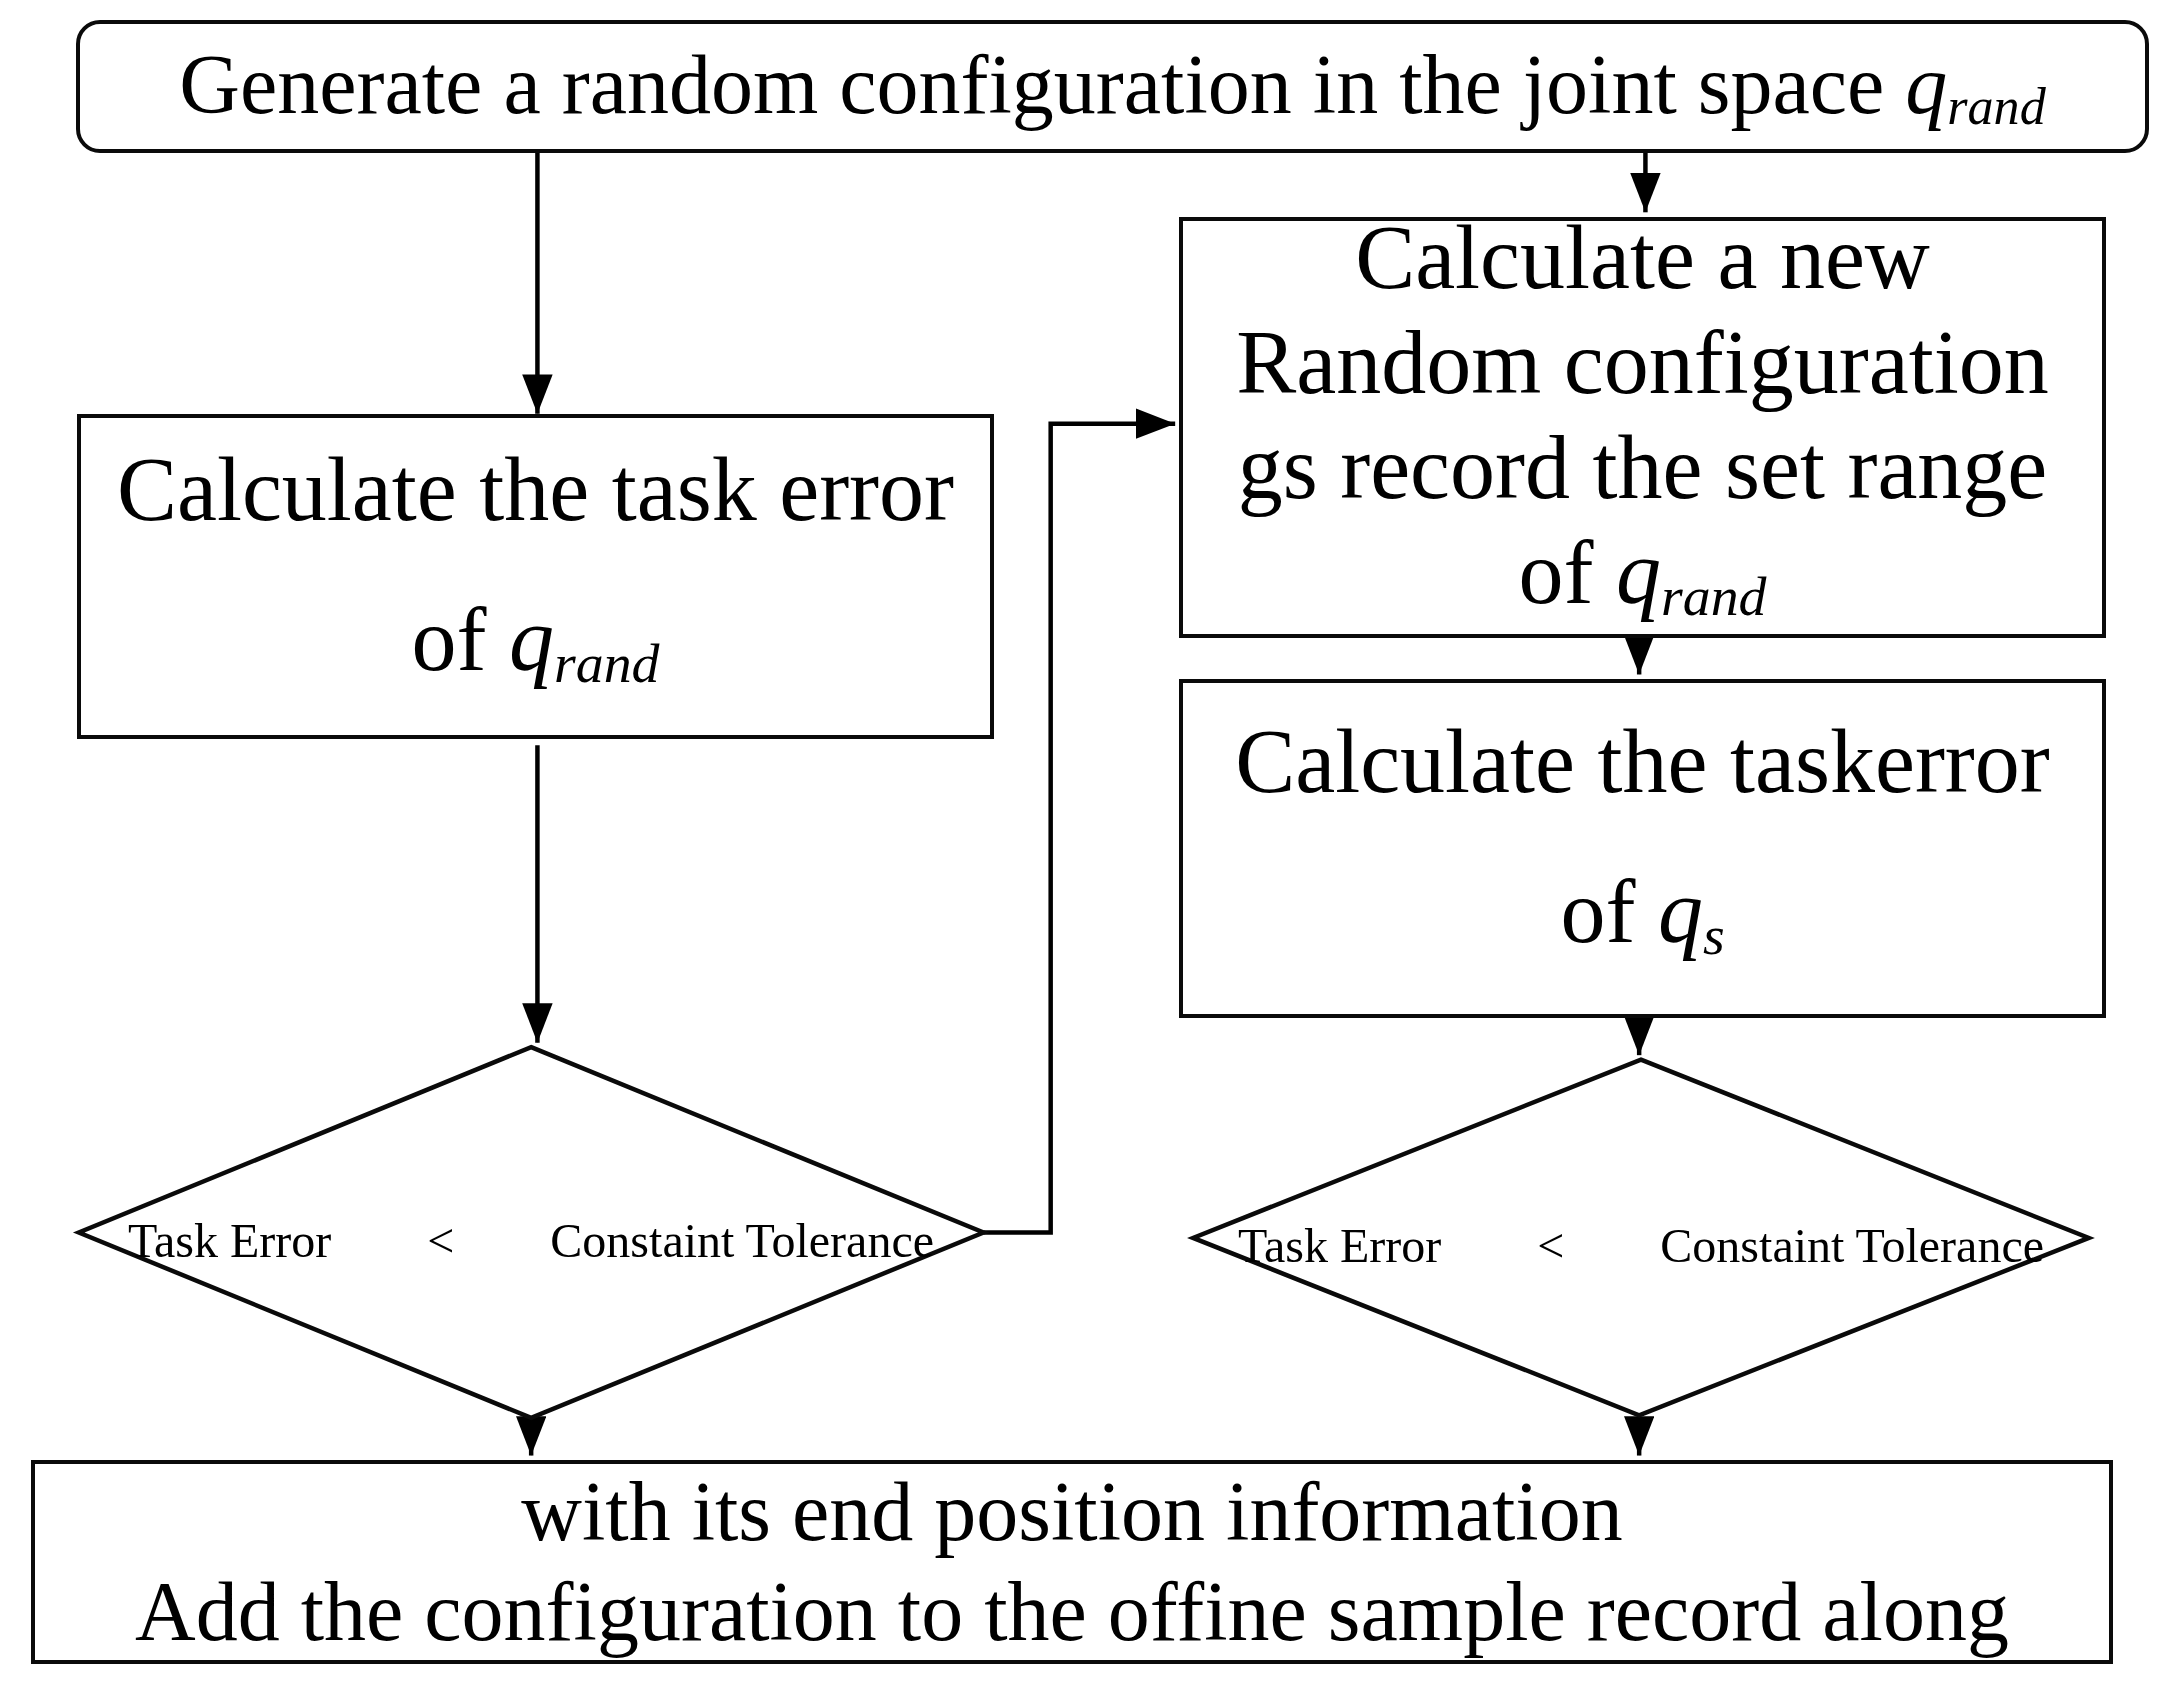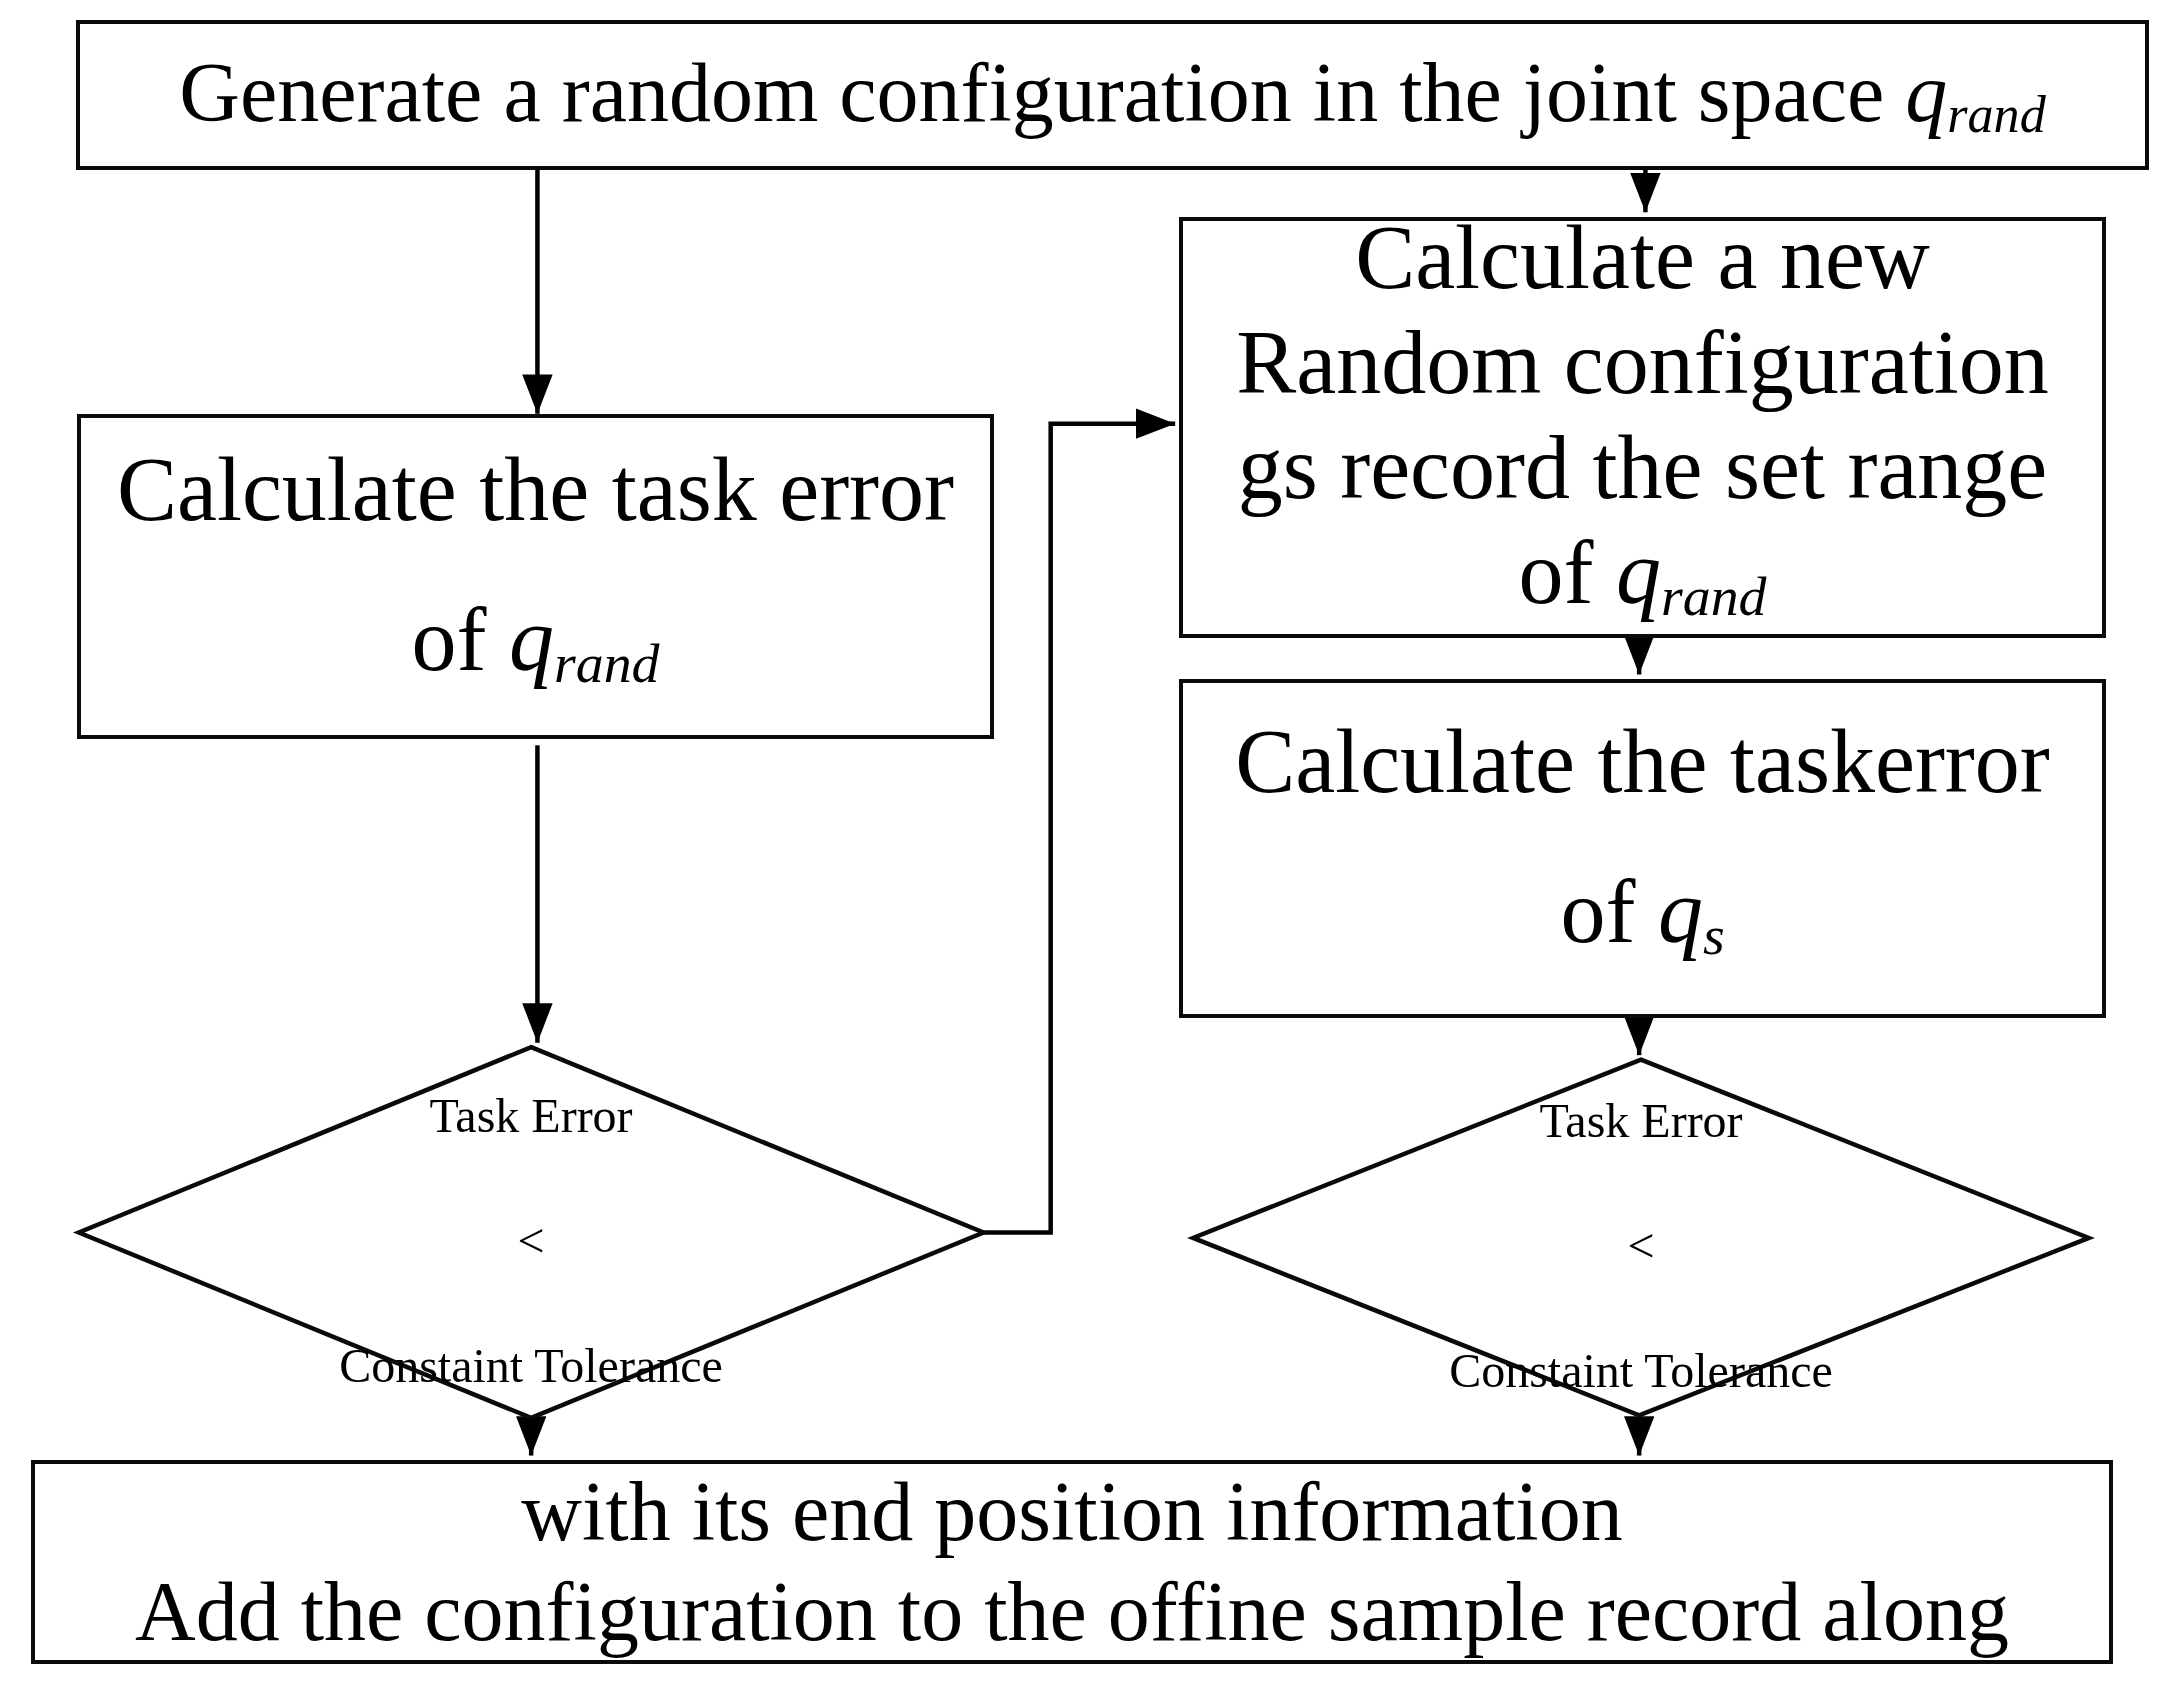--- a/index.html
+++ b/index.html
@@ -20,30 +20,30 @@
     flex-direction:column;
     align-items:center;
     justify-content:center;
     text-align:center;
     box-sizing:border-box;
   }
   .line { white-space:nowrap; }
   .var { font-style:italic; }
   .sub { font-style:italic; font-size:0.62em; vertical-align:-0.22em; }
 
-  .box-top    { left:76px;   top:19.7px;   width:2073px; height:150px; font-size:84px;  }
+  .box-top    { left:76px;   top:19.7px;   width:2073px; height:133px; font-size:84px;border-radius:24px;  }
   .box-left   { left:77px;   top:414px;  width:917px; height:325px; font-size:90px; line-height:150px; }
   .box-r1     { left:1179px; top:217px;  width:927px; height:421px; font-size:90px; line-height:105px; }
   .box-r2     { left:1179px; top:679px;  width:927px; height:339px; font-size:90px; line-height:150px; }
   .box-bottom { left:31px;   top:1460px; width:2082px; height:204px; font-size:84px;  line-height:100px; }
 
   .diamond-label {
     position:absolute;
     width:806px; height:304px;
-    display:flex; flex-direction:column;
+    display:flex; flex-direction:row;
     align-items:center; justify-content:space-between;
     text-align:center;
     font-size:48px; line-height:54px;
   }
   .diamond-label-left  { left:128px;  top:1089px; }
   .diamond-label-right { left:1238px; top:1094px; }
 </style>
 </head>
 <body>
 

